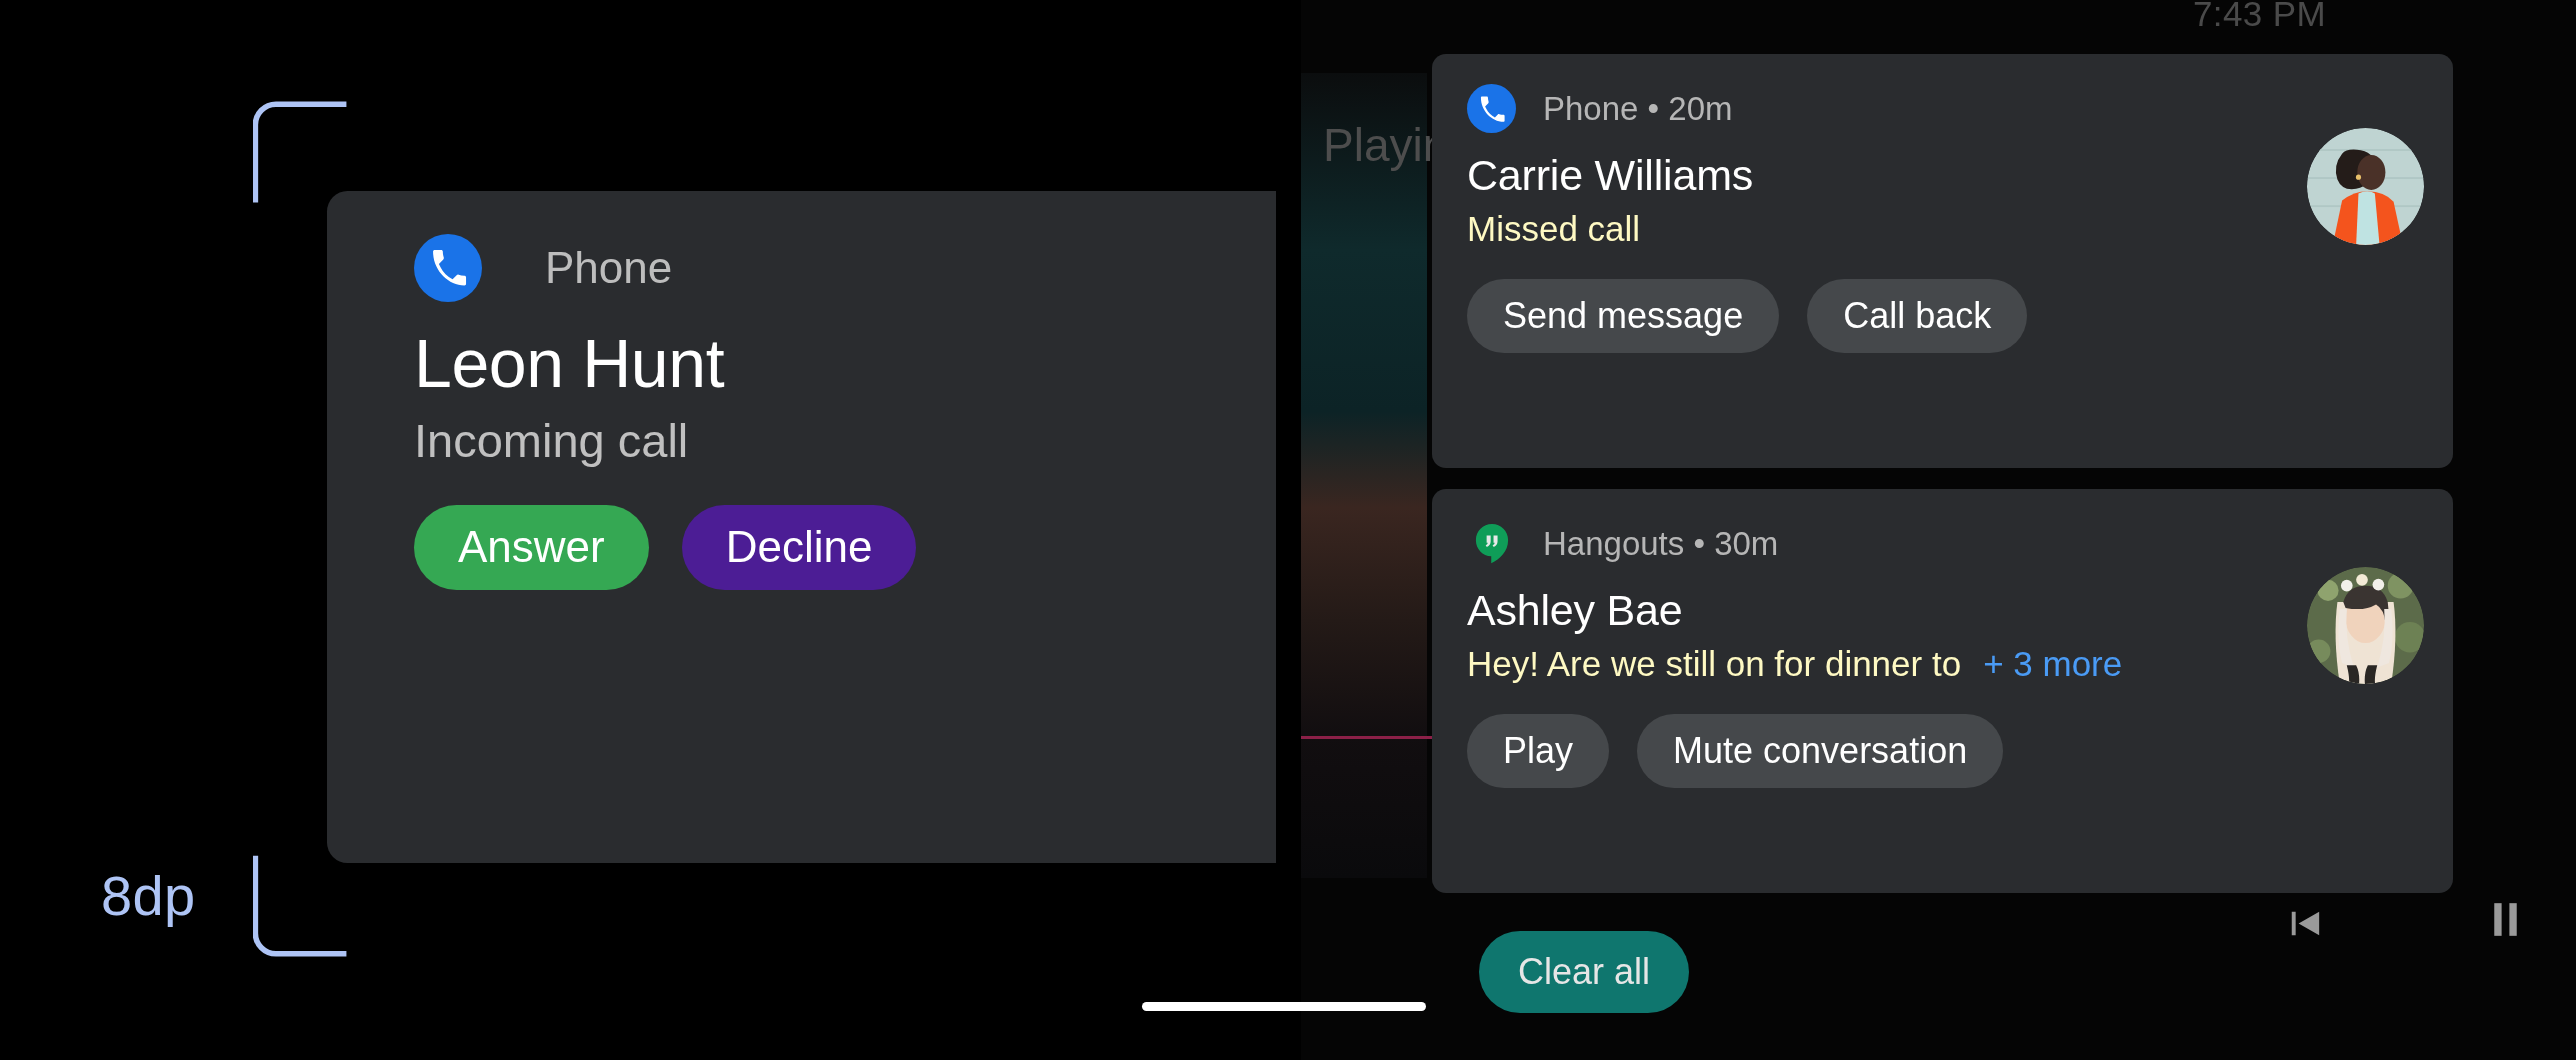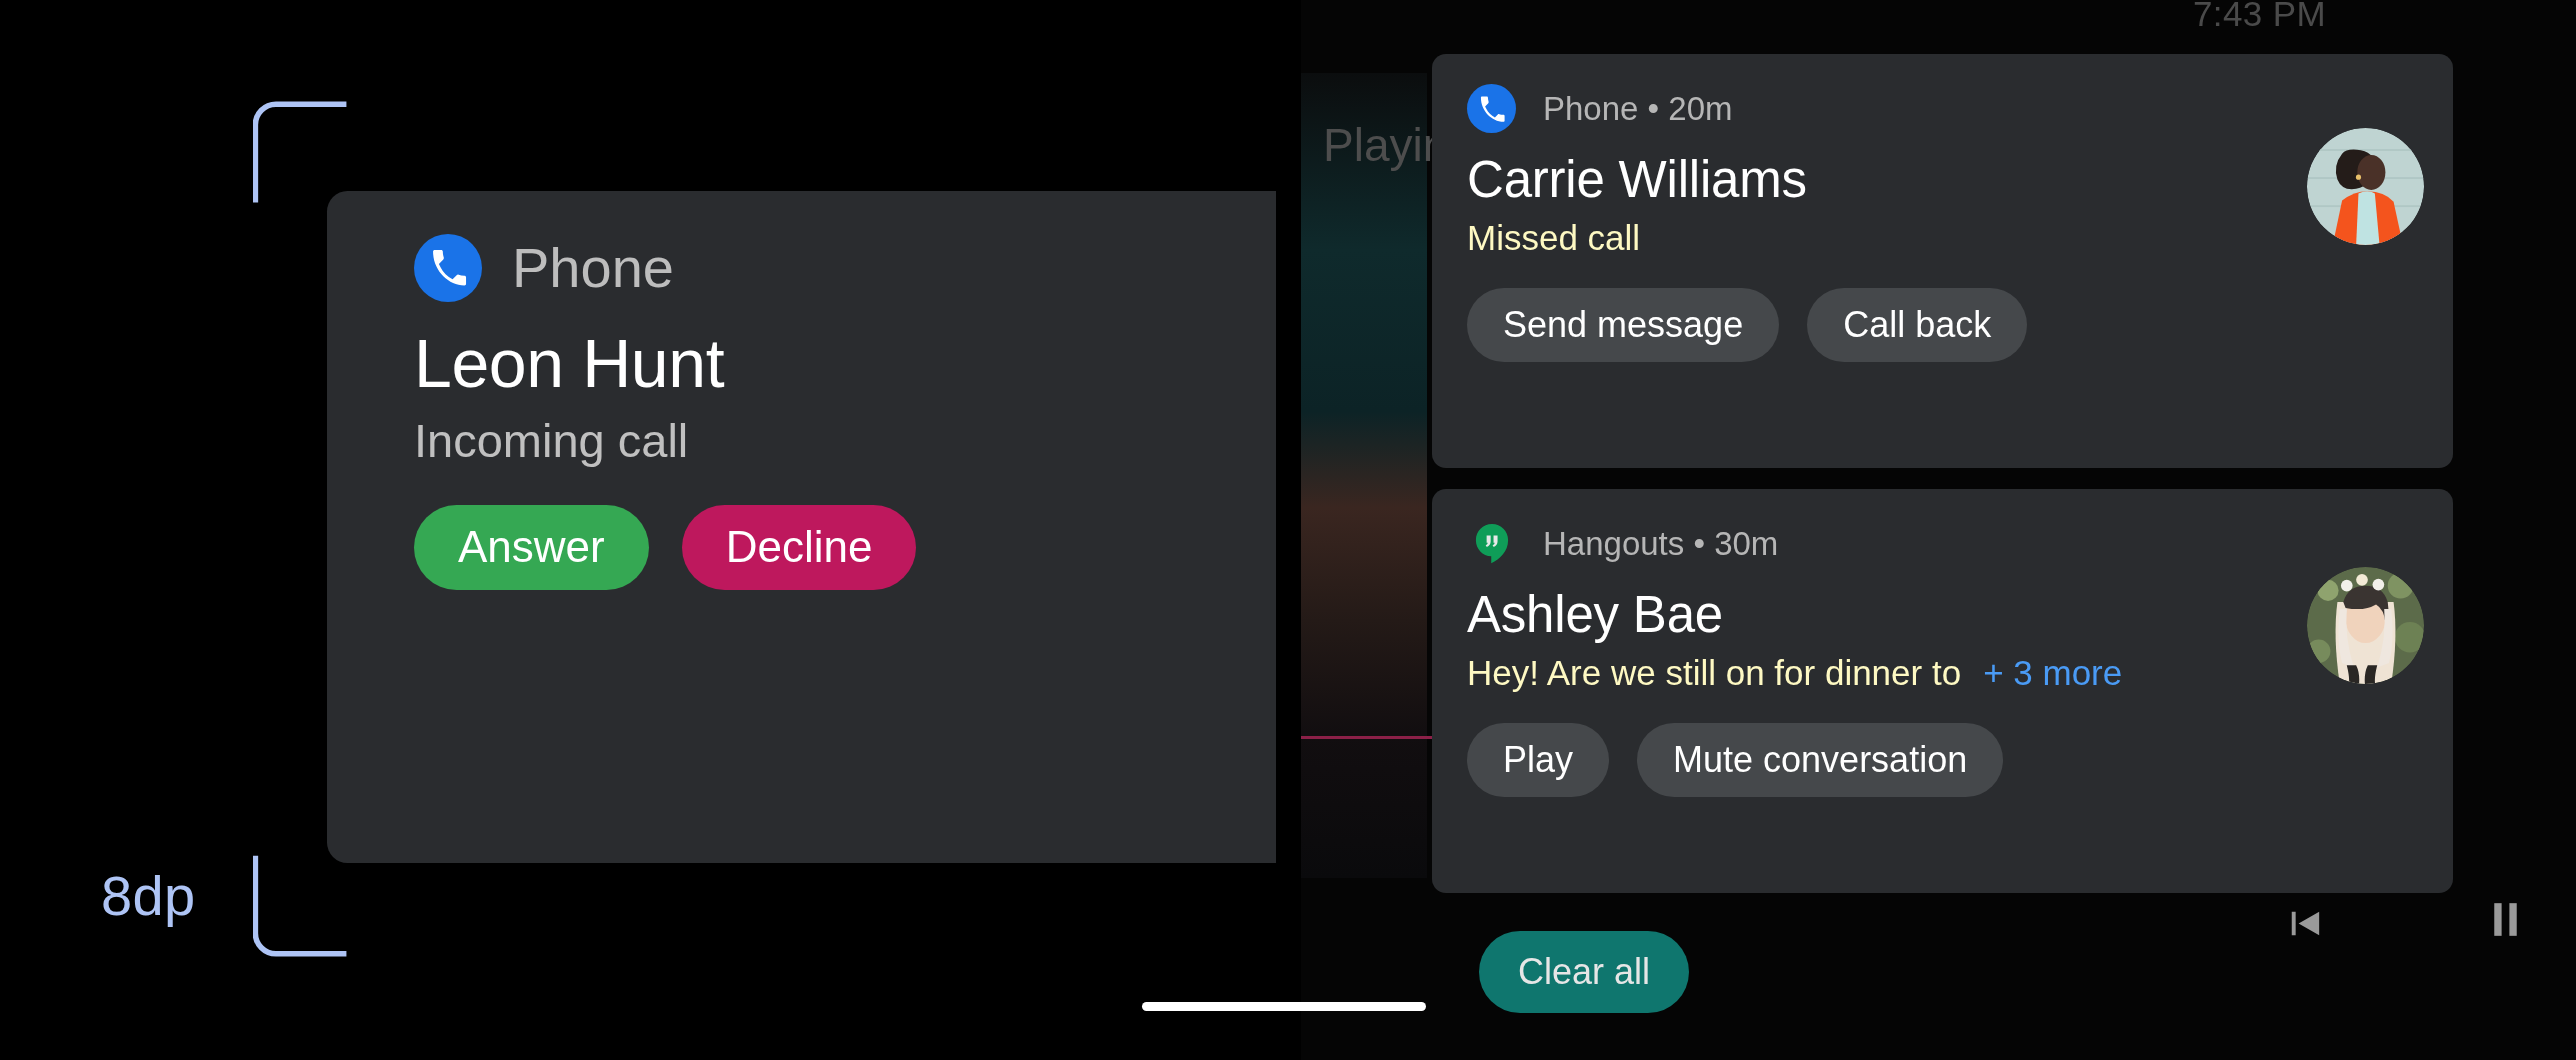--- a/index.html
+++ b/index.html
@@ -130,23 +130,24 @@
     height: 68px;
     border-radius: 50%;
     background: #1a73e8;
     display: flex;
     align-items: center;
     justify-content: center;
     flex: 0 0 auto;
   }
   .app-icon-phone svg { display:block; }
   .call-app-name {
-    font-size: 56px;
+    font-size: 44px;
     color: #bdbdbd;
     line-height: 1;
+    margin-left: 33px;
   }
   .call-title {
     margin-top: 25px;
     font-size: 68px;
     color: #ffffff;
     line-height: 1.05;
     letter-spacing: -0.4px;
   }
   .call-sub {
     margin-top: 17.4px;
@@ -171,21 +172,21 @@
     padding: 0 44px;
     border: none;
     font-family: "Liberation Sans", sans-serif;
     white-space: nowrap;
   }
   .btn-answer {
     background: #35a853;
     min-width: 208px;
   }
   .btn-decline {
-    background: #be185d;
+    background: #4c1d95;
     min-width: 208px;
   }
 
   
   .shade {
     position: absolute;
     left: 1432px;
     top: 0;
     width: 1144px;
     height: 788px;
@@ -230,21 +231,21 @@
     font-size: 33px;
     color: #b6b6b6;
     line-height: 1;
     white-space: nowrap;
   }
   .notif-body {
     position: relative;
     margin-top: 16px;
   }
   .notif-title {
-    font-size: 51px;
+    font-size: 43px;
     color: #ffffff;
     line-height: 1.1;
     letter-spacing: -0.2px;
   }
   .notif-text-row {
     margin-top: 9.5px;
     display: flex;
     align-items: baseline;
     height: 43px;
     overflow: hidden;

